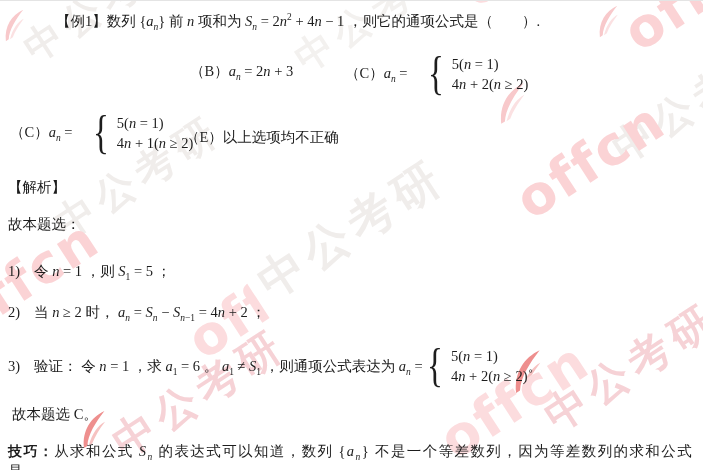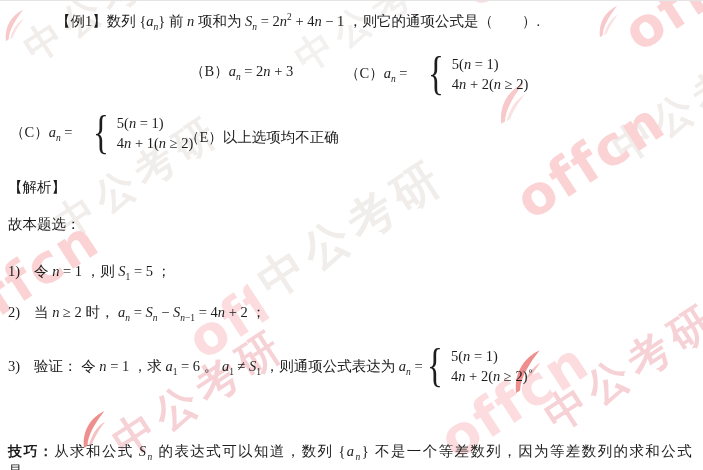--- a/index.html
+++ b/index.html
@@ -126,18 +126,19 @@
     <span class="pw">
       <span class="pw-brace">{</span>
       <span class="pw-rows">
         <span class="pw-r">5(<i>n</i> = 1)</span>
         <span class="pw-r">4<i>n</i> + 2(<i>n</i> ≥ 2)</span>
       </span>
     </span>
     <span>。</span>
   </div>
 
+  <div class="line" style="left:12px;top:404px;">故本题选 C。</div>
 
   <div class="line tip-line" style="left:8px;top:440px;">
     <b class="tip-label">技巧：</b><span>从求和公式 <i>S</i><sub><i>n</i></sub> 的表达式可以知道，数列 {<i>a</i><sub><i>n</i></sub>} 不是一个等差数列，因为等差数列的求和公式是</span>
   </div>
 
 </div>
 
 </body></html>

